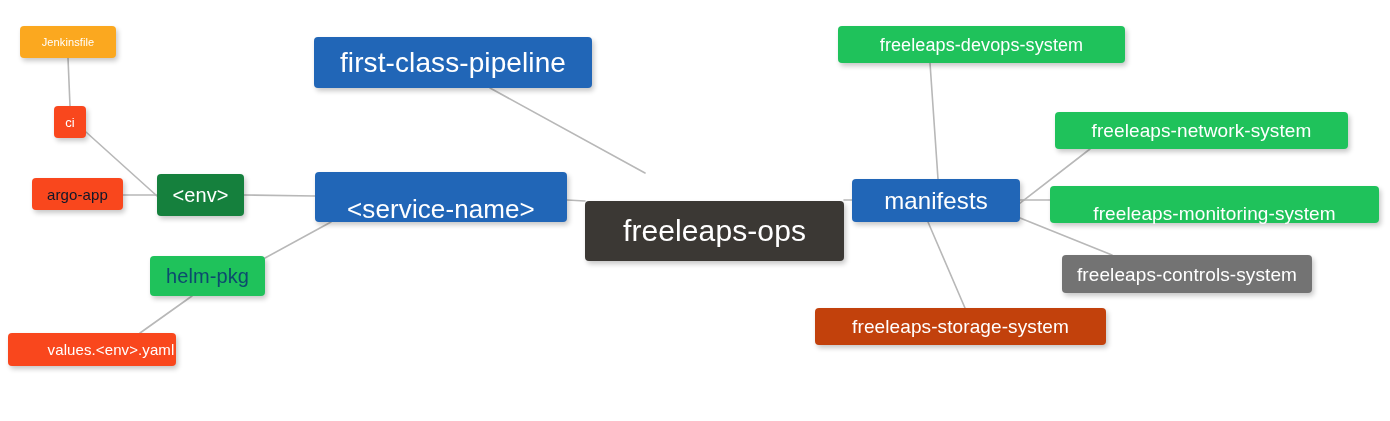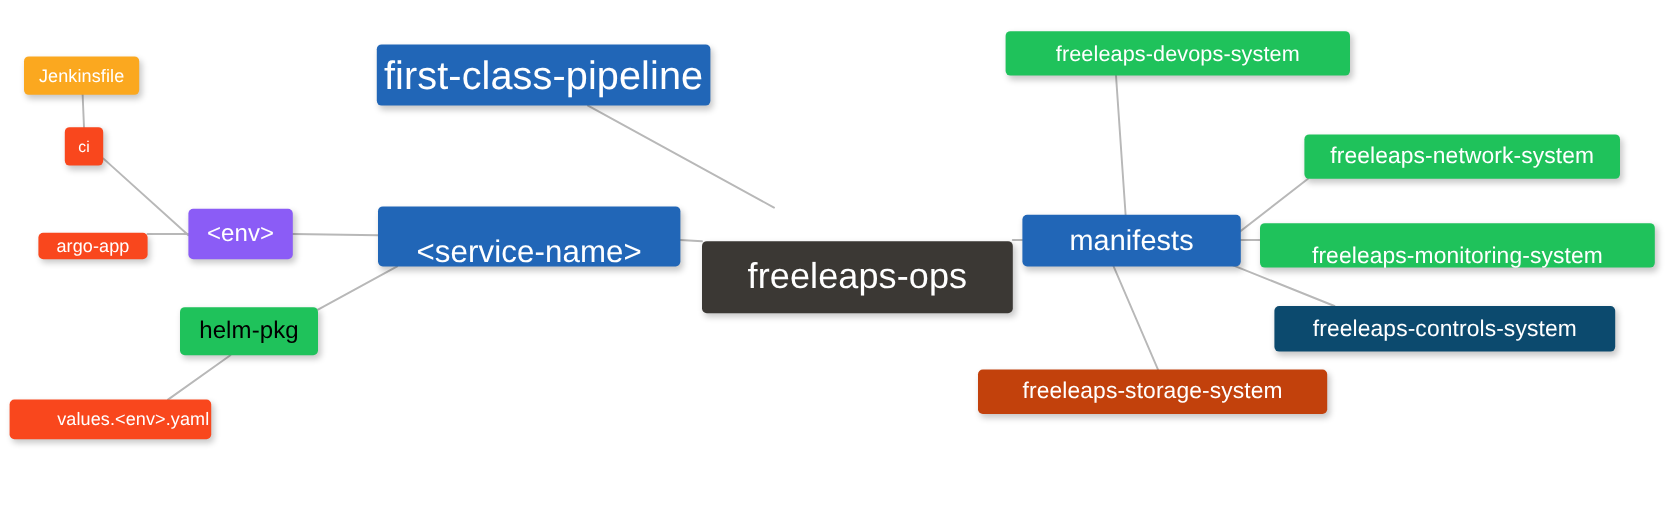--- a/index.html
+++ b/index.html
@@ -59,59 +59,59 @@
       <line x1="490" y1="88" x2="645" y2="173" stroke="#b8b8b8" stroke-width="1.6" stroke-linecap="round"></line>
       <line x1="567" y1="200" x2="585" y2="201" stroke="#b8b8b8" stroke-width="1.6" stroke-linecap="round"></line>
       <line x1="844" y1="200" x2="852" y2="200" stroke="#b8b8b8" stroke-width="1.6" stroke-linecap="round"></line>
       <line x1="930" y1="63" x2="938" y2="179" stroke="#b8b8b8" stroke-width="1.6" stroke-linecap="round"></line>
       <line x1="1010" y1="211" x2="1090" y2="149" stroke="#b8b8b8" stroke-width="1.6" stroke-linecap="round"></line>
       <line x1="1010" y1="200" x2="1050" y2="200" stroke="#b8b8b8" stroke-width="1.6" stroke-linecap="round"></line>
       <line x1="1010" y1="214" x2="1112" y2="255" stroke="#b8b8b8" stroke-width="1.6" stroke-linecap="round"></line>
       <line x1="928" y1="222" x2="965" y2="308" stroke="#b8b8b8" stroke-width="1.6" stroke-linecap="round"></line>
     </svg>
   <div id="node-layer">
-      <div class="node" style="left: 20px; top: 26px; width: 96px; height: 32px; background: rgb(251, 168, 31); color: rgb(255, 255, 255); font-size: 15px; margin-top: 21px;">
+      <div class="node" style="left: 20px; top: 26px; width: 96px; height: 32px; background: rgb(251, 168, 31); color: rgb(255, 255, 255); font-size: 11px;">
         <span class="node-label">Jenkinsfile</span>
       </div>
       <div class="node" style="left: 54px; top: 106px; width: 32px; height: 32px; background: rgb(249, 71, 29); color: rgb(255, 255, 255); font-size: 13px;">
         <span class="node-label">ci</span>
       </div>
-      <div class="node" style="left: 32px; top: 178px; width: 91px; height: 22px; background: rgb(249, 71, 29); color: #ffffff; font-size: 15px; margin-top: 16px;">
+      <div class="node" style="left: 32px; top: 178px; width: 91px; height: 32px; background: rgb(249, 71, 29); color: #0f172a; font-size: 15px;">
         <span class="node-label">argo-app</span>
       </div>
-      <div class="node" style="left: 157px; top: 174px; width: 87px; height: 42px; background: #8b5cf6; color: rgb(255, 255, 255); font-size: 20px;">
+      <div class="node" style="left: 157px; top: 174px; width: 87px; height: 42px; background: #15803d; color: rgb(255, 255, 255); font-size: 20px;">
         <span class="node-label">&lt;env&gt;</span>
       </div>
-      <div class="node" style="left: 150px; top: 256px; width: 115px; height: 40px; background: rgb(31, 194, 91); color: #000000; font-size: 20px;">
+      <div class="node" style="left: 150px; top: 256px; width: 115px; height: 40px; background: rgb(31, 194, 91); color: #0c4a6e; font-size: 20px;">
         <span class="node-label">helm-pkg</span>
       </div>
       <div class="node" style="left: 8px; top: 333px; width: 168px; height: 33px; background: rgb(249, 71, 29); color: rgb(255, 255, 255); font-size: 15px; padding-left: 38px;">
         <span class="node-label">values.&lt;env&gt;.yaml</span>
       </div>
-      <div class="node" style="left: 314px; top: 37px; width: 278px; height: 51px; background: rgb(33, 102, 183); color: rgb(255, 255, 255); font-size: 33px;">
+      <div class="node" style="left: 314px; top: 37px; width: 278px; height: 51px; background: rgb(33, 102, 183); color: rgb(255, 255, 255); font-size: 28px;">
         <span class="node-label">first-class-pipeline</span>
       </div>
       <div class="node" style="left: 315px; top: 172px; width: 252px; height: 50px; background: rgb(33, 102, 183); color: rgb(255, 255, 255); font-size: 26px; align-items: flex-end;">
         <span class="node-label">&lt;service-name&gt;</span>
       </div>
       <div class="node" style="left: 585px; top: 173px; width: 259px; height: 60px; background: rgb(59, 56, 52); color: rgb(255, 255, 255); font-size: 30px; margin-top: 28px;">
         <span class="node-label">freeleaps-ops</span>
       </div>
-      <div class="node" style="left: 852px; top: 179px; width: 182px; height: 43px; background: rgb(33, 102, 183); color: rgb(255, 255, 255); font-size: 24px;">
+      <div class="node" style="left: 852px; top: 179px; width: 168px; height: 43px; background: rgb(33, 102, 183); color: rgb(255, 255, 255); font-size: 24px;">
         <span class="node-label">manifests</span>
       </div>
       <div class="node" style="left: 799px; top: 26px; width: 287px; height: 37px; background: rgb(31, 194, 91); color: rgb(255, 255, 255); font-size: 18px; margin-left: 39px;">
         <span class="node-label">freeleaps-devops-system</span>
       </div>
-      <div class="node" style="left: 1055px; top: 112px; width: 263px; height: 37px; background: rgb(31, 194, 91); color: rgb(255, 255, 255); font-size: 19px; margin-left: 32px;">
+      <div class="node" style="left: 1055px; top: 112px; width: 293px; height: 37px; background: rgb(31, 194, 91); color: rgb(255, 255, 255); font-size: 19px;">
         <span class="node-label">freeleaps-network-system</span>
       </div>
       <div class="node" style="left: 1050px; top: 186px; width: 329px; height: 37px; background: rgb(31, 194, 91); color: rgb(255, 255, 255); font-size: 19px; align-items: flex-end;">
         <span class="node-label">freeleaps-monitoring-system</span>
       </div>
-      <div class="node" style="left: 1062px; top: 255px; width: 284px; height: 38px; background: #0c4a6e; color: rgb(255, 255, 255); font-size: 19px;">
+      <div class="node" style="left: 1062px; top: 255px; width: 250px; height: 38px; background: #737373; color: rgb(255, 255, 255); font-size: 19px;">
         <span class="node-label">freeleaps-controls-system</span>
       </div>
       <div class="node" style="left: 815px; top: 308px; width: 291px; height: 37px; background: #c2410c; color: rgb(255, 255, 255); font-size: 19px;">
         <span class="node-label">freeleaps-storage-system</span>
       </div>
     </div>
 </div>
 
 </body></html>

